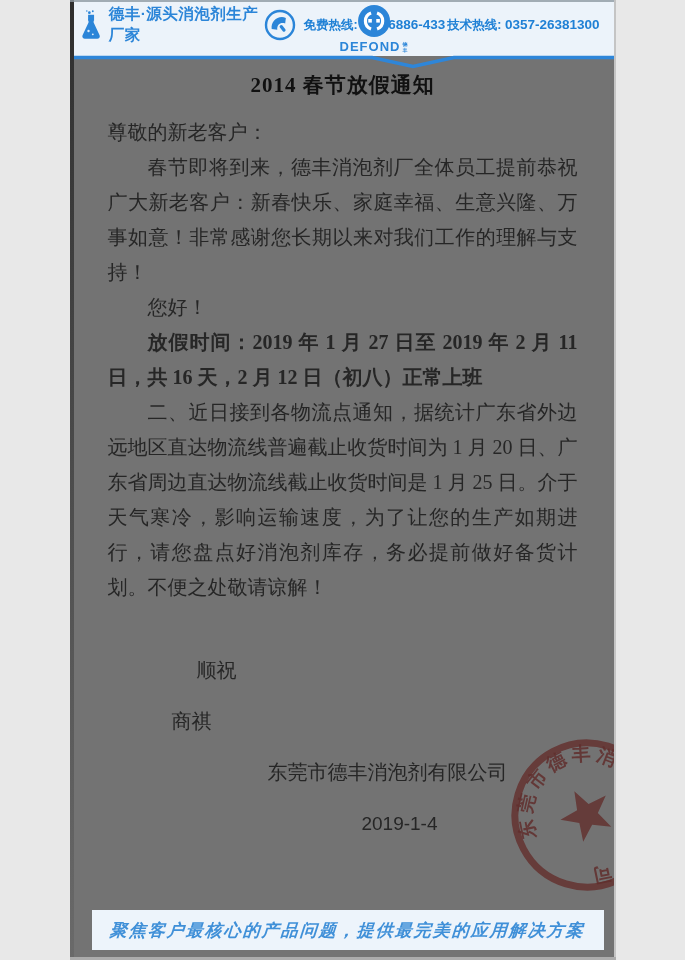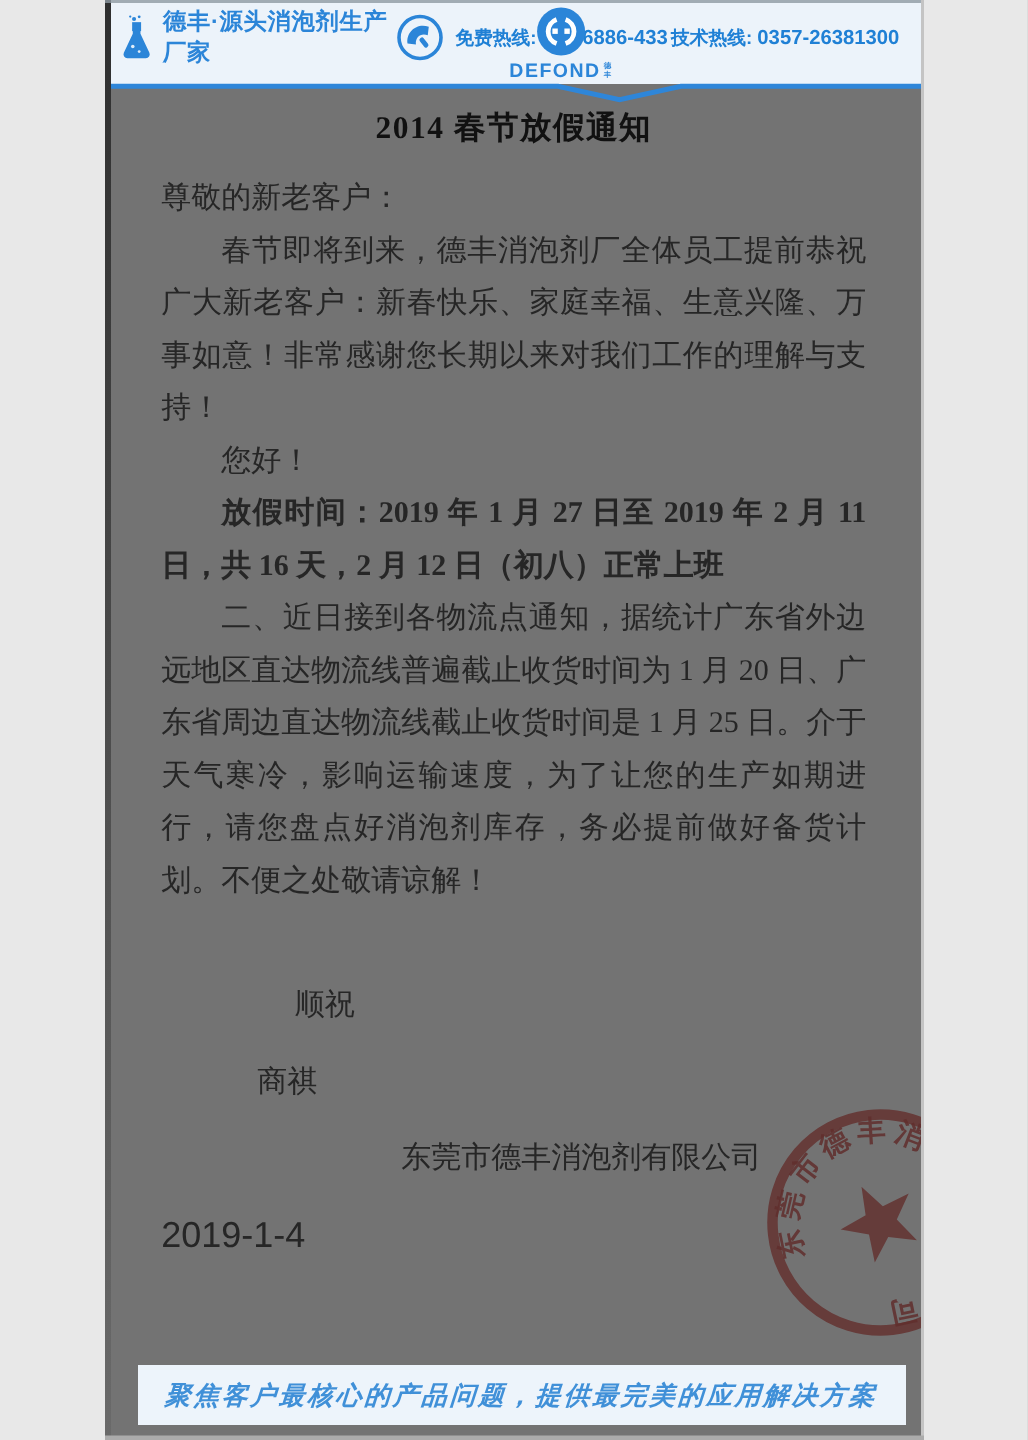--- a/index.html
+++ b/index.html
@@ -42,21 +42,21 @@
   .doc-title {
     text-align:center; font-weight:bold; font-size:21px; color:#111;
     margin:15px 0 5px 0; letter-spacing:1px; line-height:28px;
   }
   .para { text-indent:2em; text-align:justify; margin:0; }
   .no-indent { text-indent:0;margin-top:16px; }
   .bold { font-weight:bold; }
   .closing1 { margin-top:48px; padding-left:89px; }
   .closing2 { padding-left:64px; }
   .signature { text-align:right; padding-right:70px; }
-  .sig-date { padding-right:140px; font-family:"Liberation Sans","DejaVu Sans",sans-serif; font-size:24px; }
+  .sig-date { text-align:right; padding-right:140px; font-family:"Liberation Sans","DejaVu Sans",sans-serif; font-size:19px; }
 
   
   .stamp {
     position:absolute; left:436px; top:734px; width:162px; height:162px;
     transform:rotate(-28deg); mix-blend-mode:multiply; opacity:.88; z-index:3;
     pointer-events:none;
   }
 
   
   .footer-band {

